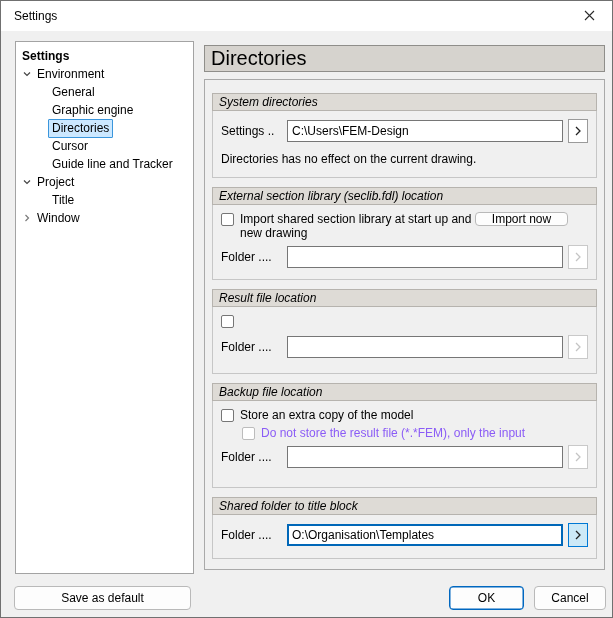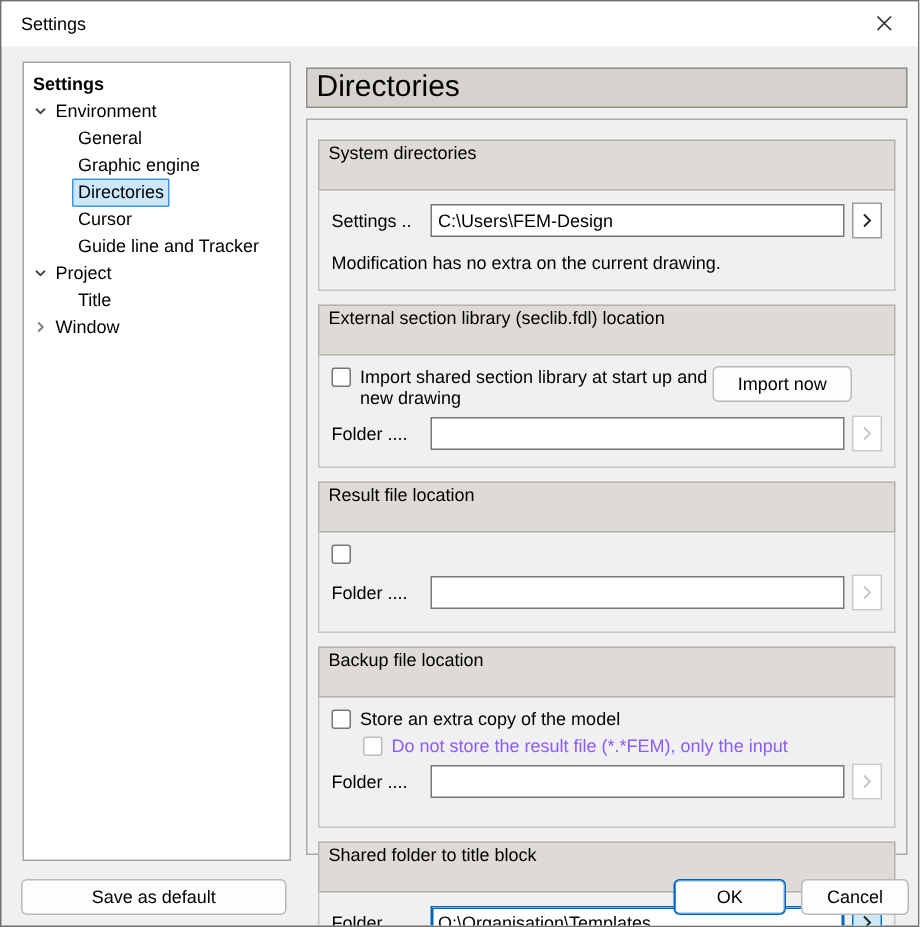--- a/index.html
+++ b/index.html
@@ -26,22 +26,22 @@
   .sel { background:#cce8ff; border:1px solid #3b96dc; padding:0 3px; margin-left:-4px; border-radius:1px; }
 
   
   .page-title { position:absolute; left:203px; top:44px; width:401px; height:27px;
                 background:#d6d3ce; border:1px solid #8f8e8a; font-size:20px;
                 line-height:24px; padding-left:6px; }
   .outer-box { position:absolute; left:203px; top:78px; width:401px; height:491px;
                border:1px solid #a9a9a9; padding:13px 7px 0 7px; }
 
   .section { margin-bottom:9px; }
-  .sec-header { background:#dedbd6; border:1px solid #b6b3ae; height:34px;
-                line-height:15px; padding:1px 6px; }
+  .sec-header { background:#dedbd6; border:1px solid #b6b3ae; height:18px;
+                line-height:15px; padding:1px 6px;font-style:italic; }
   .sec-body { border:1px solid #c6c6c6; border-top:none; }
 
   .frow { display:flex; align-items:center; padding:0 8px; }
   .flabel { flex:0 0 66px; white-space:nowrap; }
   .tfield { flex:1; height:22px; border:1px solid #767676; background:#fff; font:12px "Liberation Sans",sans-serif;
             padding:0 4px; outline:none; }
   .tfield.focused { border:1px solid #0067b8; box-shadow:inset 0 0 0 1px #0067b8; }
   .browse { flex:none; width:20px; height:24px; margin-left:5px; background:#fff;
             border:1px solid #9a9a9a; display:flex; align-items:center; justify-content:center;
             color:#222; padding:0; }
@@ -54,21 +54,21 @@
   .checkbox { flex:none; width:13px; height:13px; background:#fff; border:1px solid #767676;
               border-radius:2px; margin-top:1px; }
   .checkbox.disabled { border-color:#bcbcbc; }
   .cblabel { margin-left:6px; line-height:14px; }
   .cblabel.gray { color:#8b5cf6; }
 
   .win-btn { background:#fdfdfd; border:1px solid #b9b9b9; border-radius:4px;
              font:12px "Liberation Sans",sans-serif; color:#000;
              display:flex; align-items:center; justify-content:center; }
   .win-btn.primary { border:1px solid #0067c0; box-shadow:inset 0 0 0 0.5px #0067c0; }
-  .import-now { width:93px; height:24px; flex:none; margin-right:21px;text-align:center; }
+  .import-now { width:93px; height:14px; flex:none; margin-right:21px;text-align:center; }
 
   
   .body-system  { height:67px; padding-top:8px; }
   .body-external{ height:75px; padding-top:7px; }
   .body-result  { height:67px; padding-top:7px; }
   .body-backup  { height:87px; padding-top:7px; }
   .body-shared  { height:44px; padding-top:8px; }
   .ext-label { flex:0 0 235px; }
   .ext-spacer { flex:1; }
   .mt5 { margin-top:5px; }
@@ -145,21 +145,21 @@
       <div class="sec-body body-system">
         <div class="frow">
           <span class="flabel">Settings ..</span>
           <input class="tfield" type="text" readonly="" value="C:\Users\FEM-Design" style="">
           <button class="browse">
             <svg width="8" height="12" viewBox="0 0 8 12">
               <path d="M2 2 L6 6 L2 10" fill="none" stroke="currentColor" stroke-width="1.3"></path>
               </svg>
           </button>
         </div>
-        <div class="note">Modification has no extra on the current drawing.</div>
+        <div class="note">Directories has no effect on the current drawing.</div>
       </div>
     </div>
 
     <div class="section">
       <div class="sec-header">External section library (seclib.fdl) location</div>
       <div class="sec-body body-external">
         <div class="cbrow">
           <span class="checkbox"></span>
           <span class="cblabel ext-label">Import shared section library at start up and new drawing</span>
           <span class="ext-spacer"></span>

